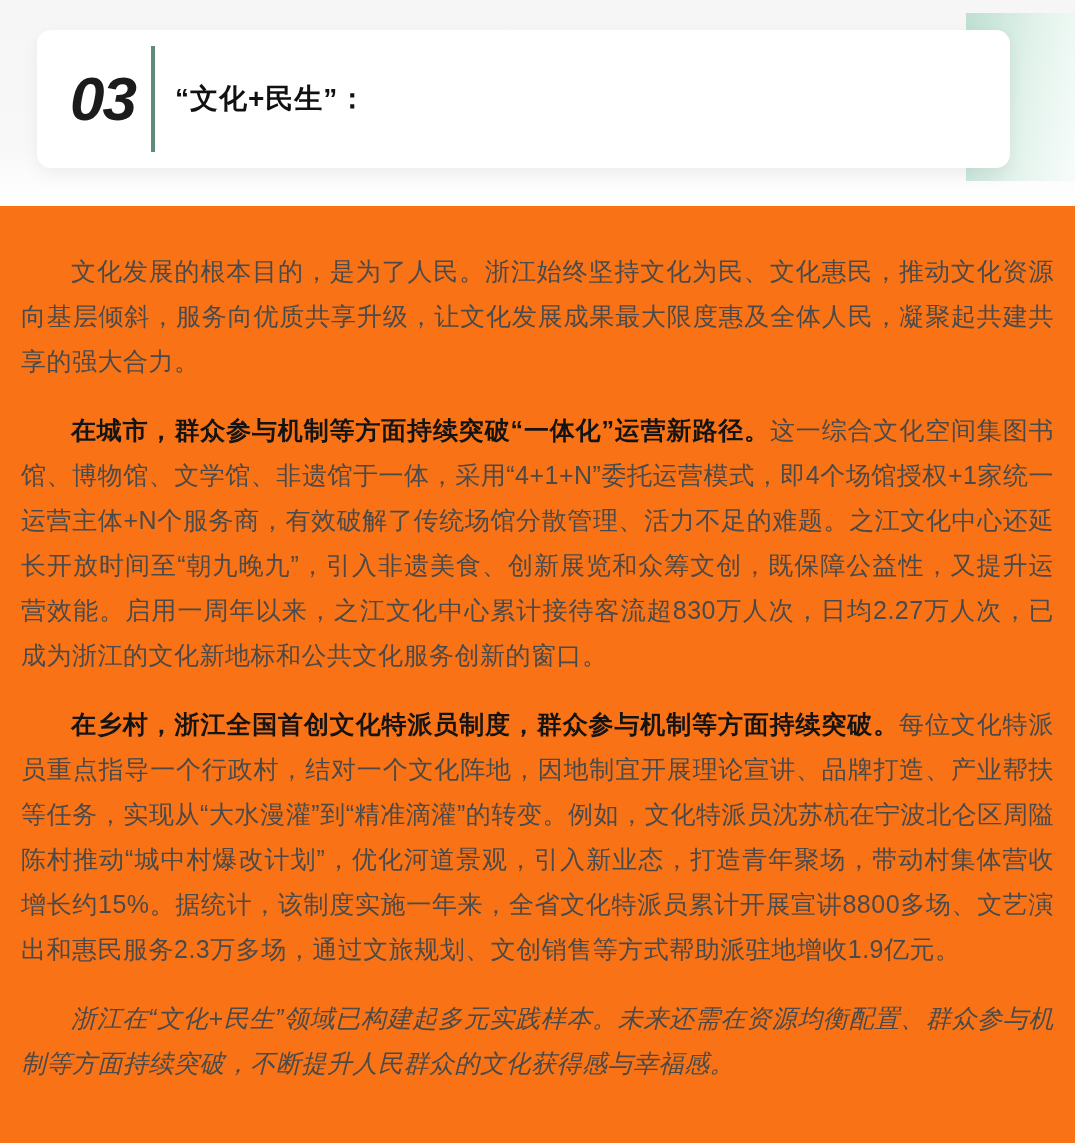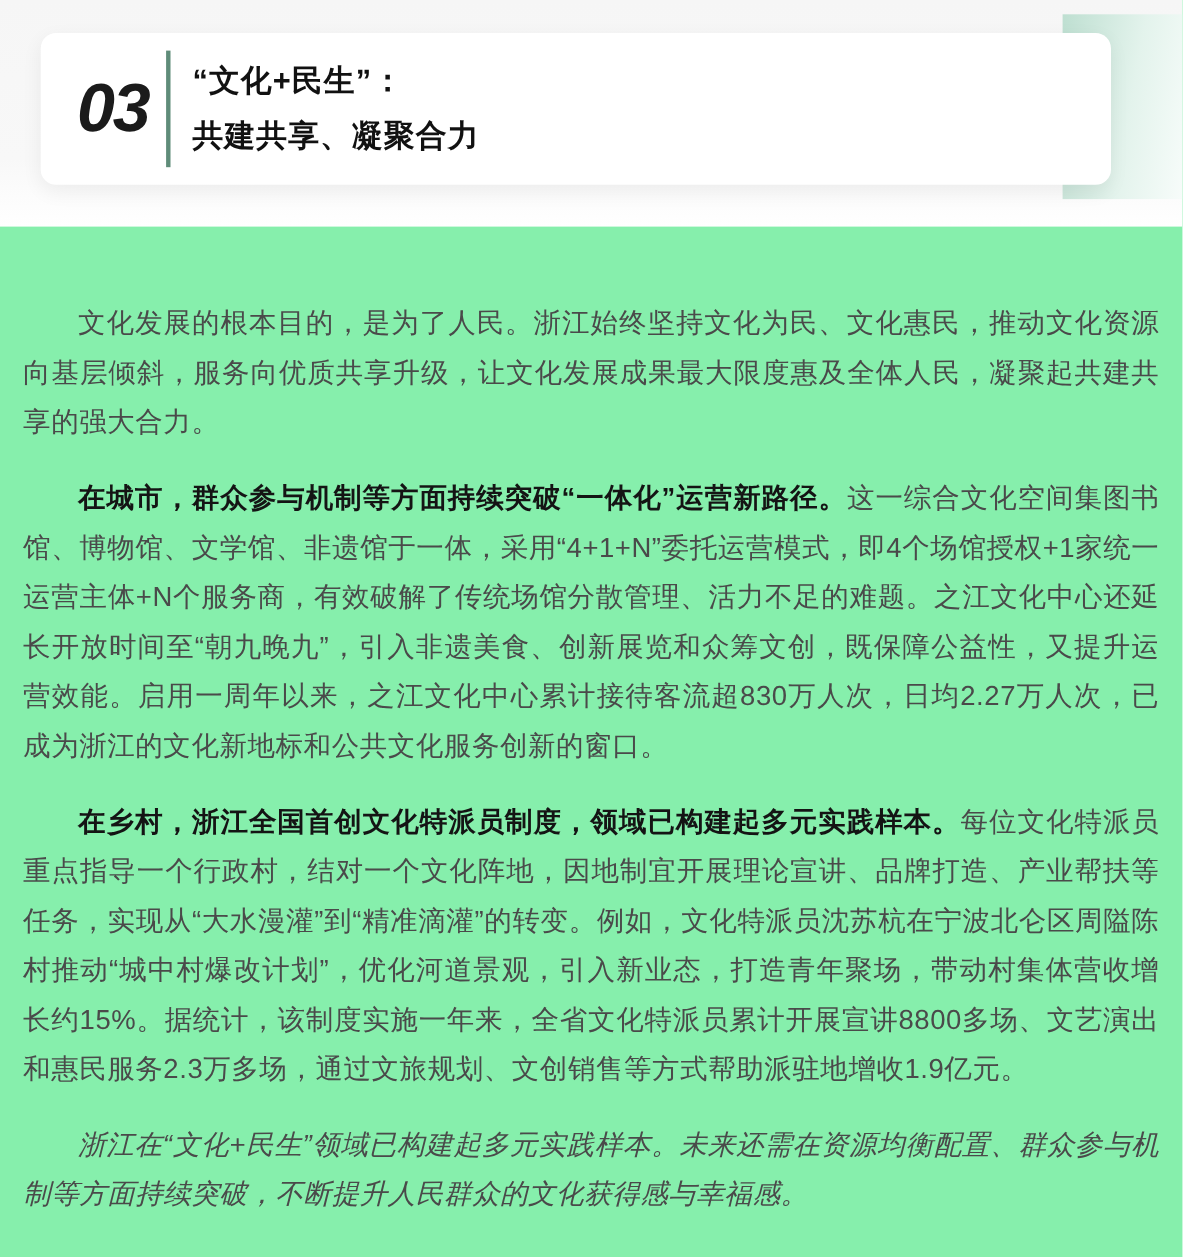--- a/index.html
+++ b/index.html
@@ -5,21 +5,21 @@
   html, body {
     margin: 0;
     padding: 0;
     background: #ffffff;
     font-family: "Liberation Sans", sans-serif;
   }
   .page {
     position: relative;
     width: 1075px;
     height: 1143px;
-    background: #86efac;
+    background: #f97316;
     overflow: hidden;
   }
   
   .top-band {
     position: absolute;
     left: 0;
     top: 0;
     width: 1075px;
     height: 206px;
     background: linear-gradient(180deg, #f6f6f6 0%, #f8f8f8 70%, #ffffff 100%);
@@ -58,33 +58,33 @@
   }
   .vertical-divider {
     width: 4px;
     height: 106px;
     background: #5f8c79;
     margin-right: 20px;
     flex: 0 0 auto;
   }
   .titles {
     display: flex;
-    flex-direction: column;
+    flex-direction: row;
   }
   .title-line {
     font-size: 28px;
     line-height: 50px;
     font-weight: 700;
     color: #111111;
     letter-spacing: 1px;
   }
   .article {
     position: absolute;
     left: 0;
-    top: 272px;
+    top: 249px;
     width: 1075px;
     box-sizing: border-box;
     padding: 0 21px;
   }
   .article p {
     margin: 0 0 24px 0;
     font-size: 25px;
     line-height: 45px;
     color: #4a4a4a;
     text-align: justify;
@@ -104,27 +104,26 @@
 
   <div class="top-band"></div>
 
   <div class="accent-block"></div>
 
   <div class="header-card">
     <div class="section-number">03</div>
     <div class="vertical-divider"></div>
     <div class="titles">
       <div class="title-line">“文化+民生”：</div>
-      <div class="title-line">共建共享、凝聚合力</div>
     </div>
   </div>
 
   <div class="article">
     <p><span class="lead"></span><span>文化发展的根本目的，是为了人民。浙江始终坚持文化为民、文化惠民，推动文化资源向基层倾斜，服务向优质共享升级，让文化发展成果最大限度惠及全体人民，凝聚起共建共享的强大合力。</span></p>
 
     <p><span class="lead">在城市，群众参与机制等方面持续突破“一体化”运营新路径。</span><span>这一综合文化空间集图书馆、博物馆、文学馆、非遗馆于一体，采用“4+1+N”委托运营模式，即4个场馆授权+1家统一运营主体+N个服务商，有效破解了传统场馆分散管理、活力不足的难题。之江文化中心还延长开放时间至“朝九晚九”，引入非遗美食、创新展览和众筹文创，既保障公益性，又提升运营效能。启用一周年以来，之江文化中心累计接待客流超830万人次，日均2.27万人次，已成为浙江的文化新地标和公共文化服务创新的窗口。</span></p>
 
-    <p><span class="lead">在乡村，浙江全国首创文化特派员制度，领域已构建起多元实践样本。</span><span>每位文化特派员重点指导一个行政村，结对一个文化阵地，因地制宜开展理论宣讲、品牌打造、产业帮扶等任务，实现从“大水漫灌”到“精准滴灌”的转变。例如，文化特派员沈苏杭在宁波北仑区周隘陈村推动“城中村爆改计划”，优化河道景观，引入新业态，打造青年聚场，带动村集体营收增长约15%。据统计，该制度实施一年来，全省文化特派员累计开展宣讲8800多场、文艺演出和惠民服务2.3万多场，通过文旅规划、文创销售等方式帮助派驻地增收1.9亿元。</span></p>
+    <p><span class="lead">在乡村，浙江全国首创文化特派员制度，群众参与机制等方面持续突破。</span><span>每位文化特派员重点指导一个行政村，结对一个文化阵地，因地制宜开展理论宣讲、品牌打造、产业帮扶等任务，实现从“大水漫灌”到“精准滴灌”的转变。例如，文化特派员沈苏杭在宁波北仑区周隘陈村推动“城中村爆改计划”，优化河道景观，引入新业态，打造青年聚场，带动村集体营收增长约15%。据统计，该制度实施一年来，全省文化特派员累计开展宣讲8800多场、文艺演出和惠民服务2.3万多场，通过文旅规划、文创销售等方式帮助派驻地增收1.9亿元。</span></p>
 
     <p><span class="lead"></span><span>浙江在“文化+民生”领域已构建起多元实践样本。未来还需在资源均衡配置、群众参与机制等方面持续突破，不断提升人民群众的文化获得感与幸福感。</span></p>
   </div>
 
 </div>
 
 </body></html>

